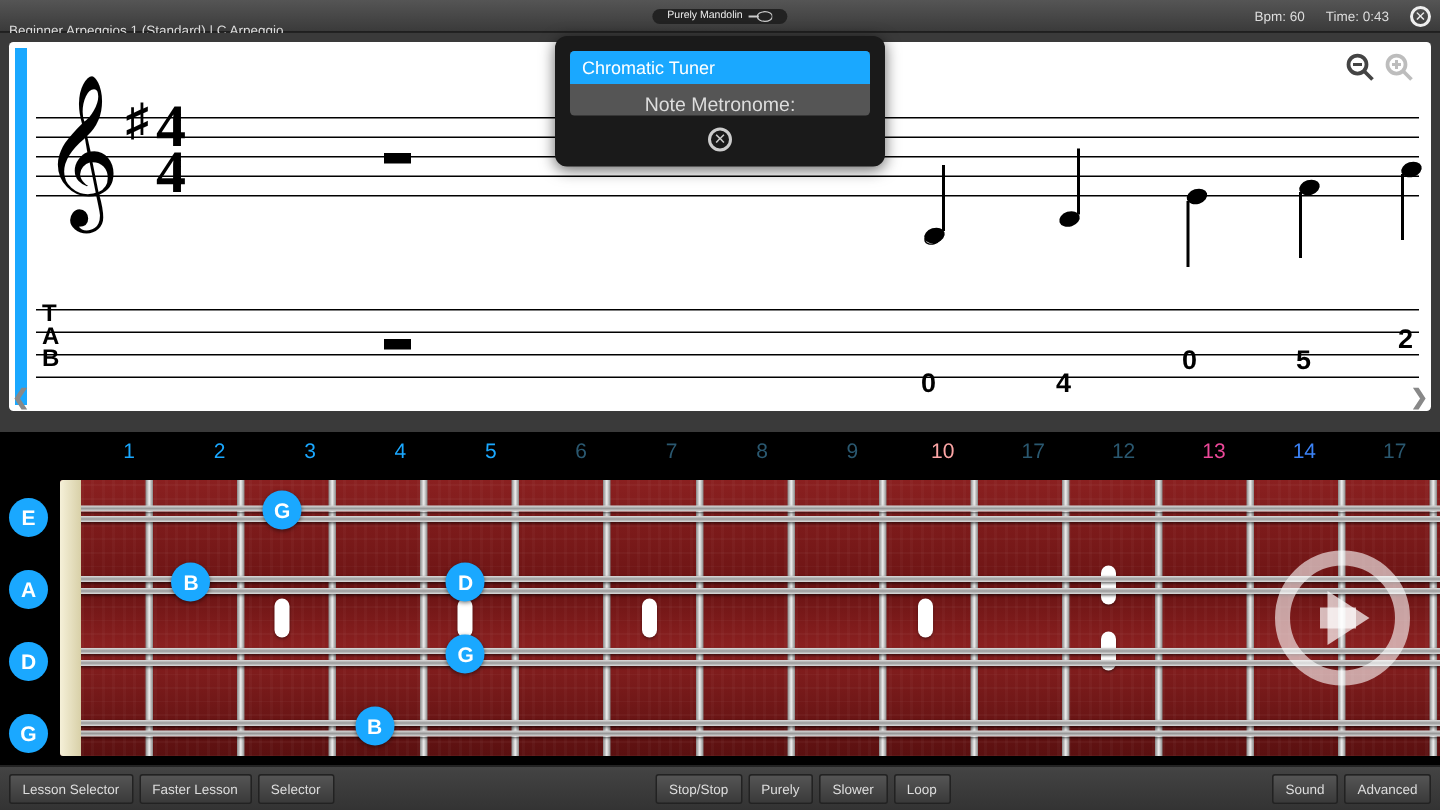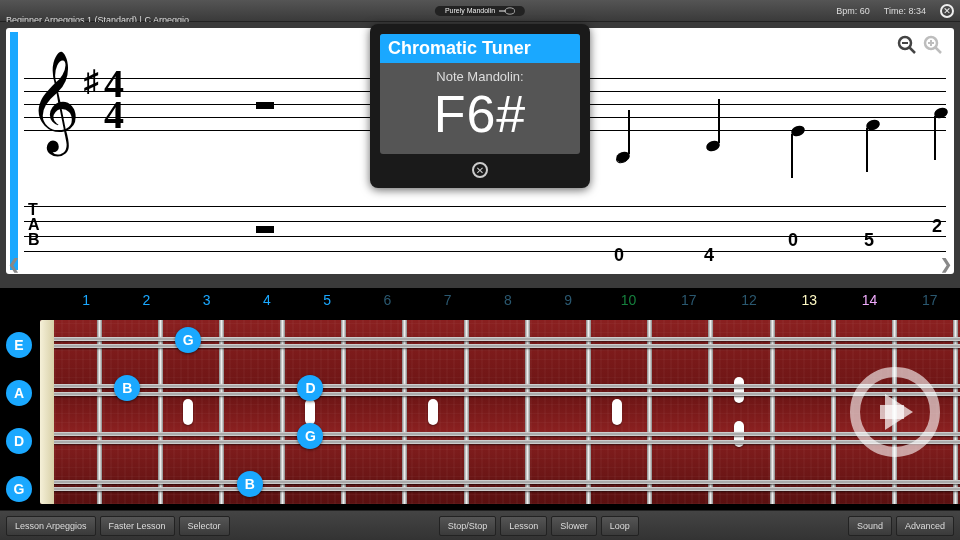--- a/index.html
+++ b/index.html
@@ -38,21 +38,21 @@
   
   .tab-num { position:absolute; font-size:18px; font-weight:bold; font-family:Arial;}
   
   .nav-arrow { position:absolute; bottom:2px; font-size:14px; color:#888; cursor:pointer; font-weight:bold;}
   .nav-arrow.left { left:2px; }
   .nav-arrow.right { right:2px; }
   
   
   .tuner { position:absolute; left:370px; top:2px; width:220px; background:#1a1a1a; border-radius:8px; padding:10px; box-shadow:0 2px 10px rgba(0,0,0,.6);}
   .tuner-inner { background:#555; border-radius:3px; overflow:hidden;}
-  .tuner-title { background:#1aa8ff; color:#fff; font-size:18px; padding:4px 8px;font-weight:bold;}
+  .tuner-title { background:#1aa8ff; color:#fff; font-size:12px; padding:4px 8px;}
   .tuner-label { text-align:center; color:#ddd; font-size:13px; padding:6px 0 0 0;}
   .tuner-note { text-align:center; color:#fff; font-size:52px; font-weight:300; padding:0 0 10px 0; letter-spacing:1px;}
   .tuner-close { width:16px;height:16px;border:2px solid #ccc;border-radius:50%;margin:8px auto 0;display:flex;align-items:center;justify-content:center;color:#ccc;font-size:10px;cursor:pointer;}
   
   
   .fret-row { height:26px; background:#000; display:flex; padding-left:56px;}
   .fret-num { flex:1; text-align:center; font-size:14px; padding-top:4px;}
   
   
   .fretboard-wrap { height:196px; background:#000; position:relative; padding:6px 0 6px 0;}
@@ -81,21 +81,21 @@
   <div class="title">Beginner Arpeggios 1 (Standard)  |  C Arpeggio</div>
   <div class="logo">
     <span>Purely Mandolin</span>
     <svg width="16" height="8" viewBox="0 0 16 8">
         <ellipse cx="11" cy="4" rx="5" ry="3.2" fill="none" stroke="#ccc" stroke-width="0.8"></ellipse>
         <line x1="0" y1="4" x2="7" y2="4" stroke="#ccc" stroke-width="1.2"></line>
       </svg>
   </div>
   <div class="right">
     <span>Bpm: 60</span>
-    <span>Time: 8:34</span>
+    <span>Time: 0:43</span>
     <div class="closebtn">✕</div>
   </div>
 </div>
 
 <div class="notation-area">
   <div class="sheet">
     <div class="playhead"></div>
     <div class="zoom-controls">
       <div class="zoom-btn">
         <svg width="22" height="22" viewBox="0 0 22 22">
@@ -171,42 +171,41 @@
     <div class="tab-num" style="left:858px; top:202px;">5</div>
     <div class="tab-num" style="left:926px; top:188px;">2</div>
 
     <div class="nav-arrow left">❮</div>
     <div class="nav-arrow right">❯</div>
   </div>
 
   <div class="tuner">
     <div class="tuner-inner">
       <div class="tuner-title">Chromatic Tuner</div>
-      <div class="tuner-label">Note Mandolin:</div>
-      <div class="tuner-note">F6#</div>
+      <div class="tuner-label">Note Metronome:</div>
     </div>
     <div class="tuner-close">✕</div>
   </div>
 </div>
 
 <div class="fret-row">
   <div class="fret-num" style="color:#1aa8ff">1</div>
   <div class="fret-num" style="color:#1aa8ff">2</div>
   <div class="fret-num" style="color:#1aa8ff">3</div>
   <div class="fret-num" style="color:#1aa8ff">4</div>
   <div class="fret-num" style="color:#1aa8ff">5</div>
   <div class="fret-num" style="color:#2a5870">6</div>
   <div class="fret-num" style="color:#2a5870">7</div>
   <div class="fret-num" style="color:#2a5870">8</div>
   <div class="fret-num" style="color:#2a5870">9</div>
-  <div class="fret-num" style="color:#15803d">10</div>
+  <div class="fret-num" style="color:#fca5a5">10</div>
   <div class="fret-num" style="color:#2a5870">17</div>
   <div class="fret-num" style="color:#2a5870">12</div>
-  <div class="fret-num" style="color:#fef9c3">13</div>
-  <div class="fret-num" style="color:#f0abfc">14</div>
+  <div class="fret-num" style="color:#ec4899">13</div>
+  <div class="fret-num" style="color:#3b82f6">14</div>
   <div class="fret-num" style="color:#2a5870">17</div>
 </div>
 
 <div class="fretboard-wrap">
   <div class="fretboard">
     <div class="wood-texture"></div>
 
     <div class="fret-wire" style="left:6.15%"></div>
     <div class="fret-wire" style="left:12.8%"></div>
     <div class="fret-wire" style="left:19.45%"></div>
@@ -248,24 +247,24 @@
   </div>
   <div class="nut"></div>
 
   <div class="string-label" style="top:18px">E</div>
   <div class="string-label" style="top:66px">A</div>
   <div class="string-label" style="top:114px">D</div>
   <div class="string-label" style="top:162px">G</div>
 </div>
 
 <div class="bottombar">
-  <div class="btn">Lesson Arpeggios</div>
+  <div class="btn">Lesson Selector</div>
   <div class="btn">Faster Lesson</div>
   <div class="btn">Selector</div>
   <div class="spacer"></div>
   <div class="btn">Stop/Stop</div>
-  <div class="btn">Lesson</div>
+  <div class="btn">Purely</div>
   <div class="btn">Slower</div>
   <div class="btn">Loop</div>
   <div class="spacer"></div>
   <div class="btn">Sound</div>
   <div class="btn">Advanced</div>
 </div>
 
 </body></html>

